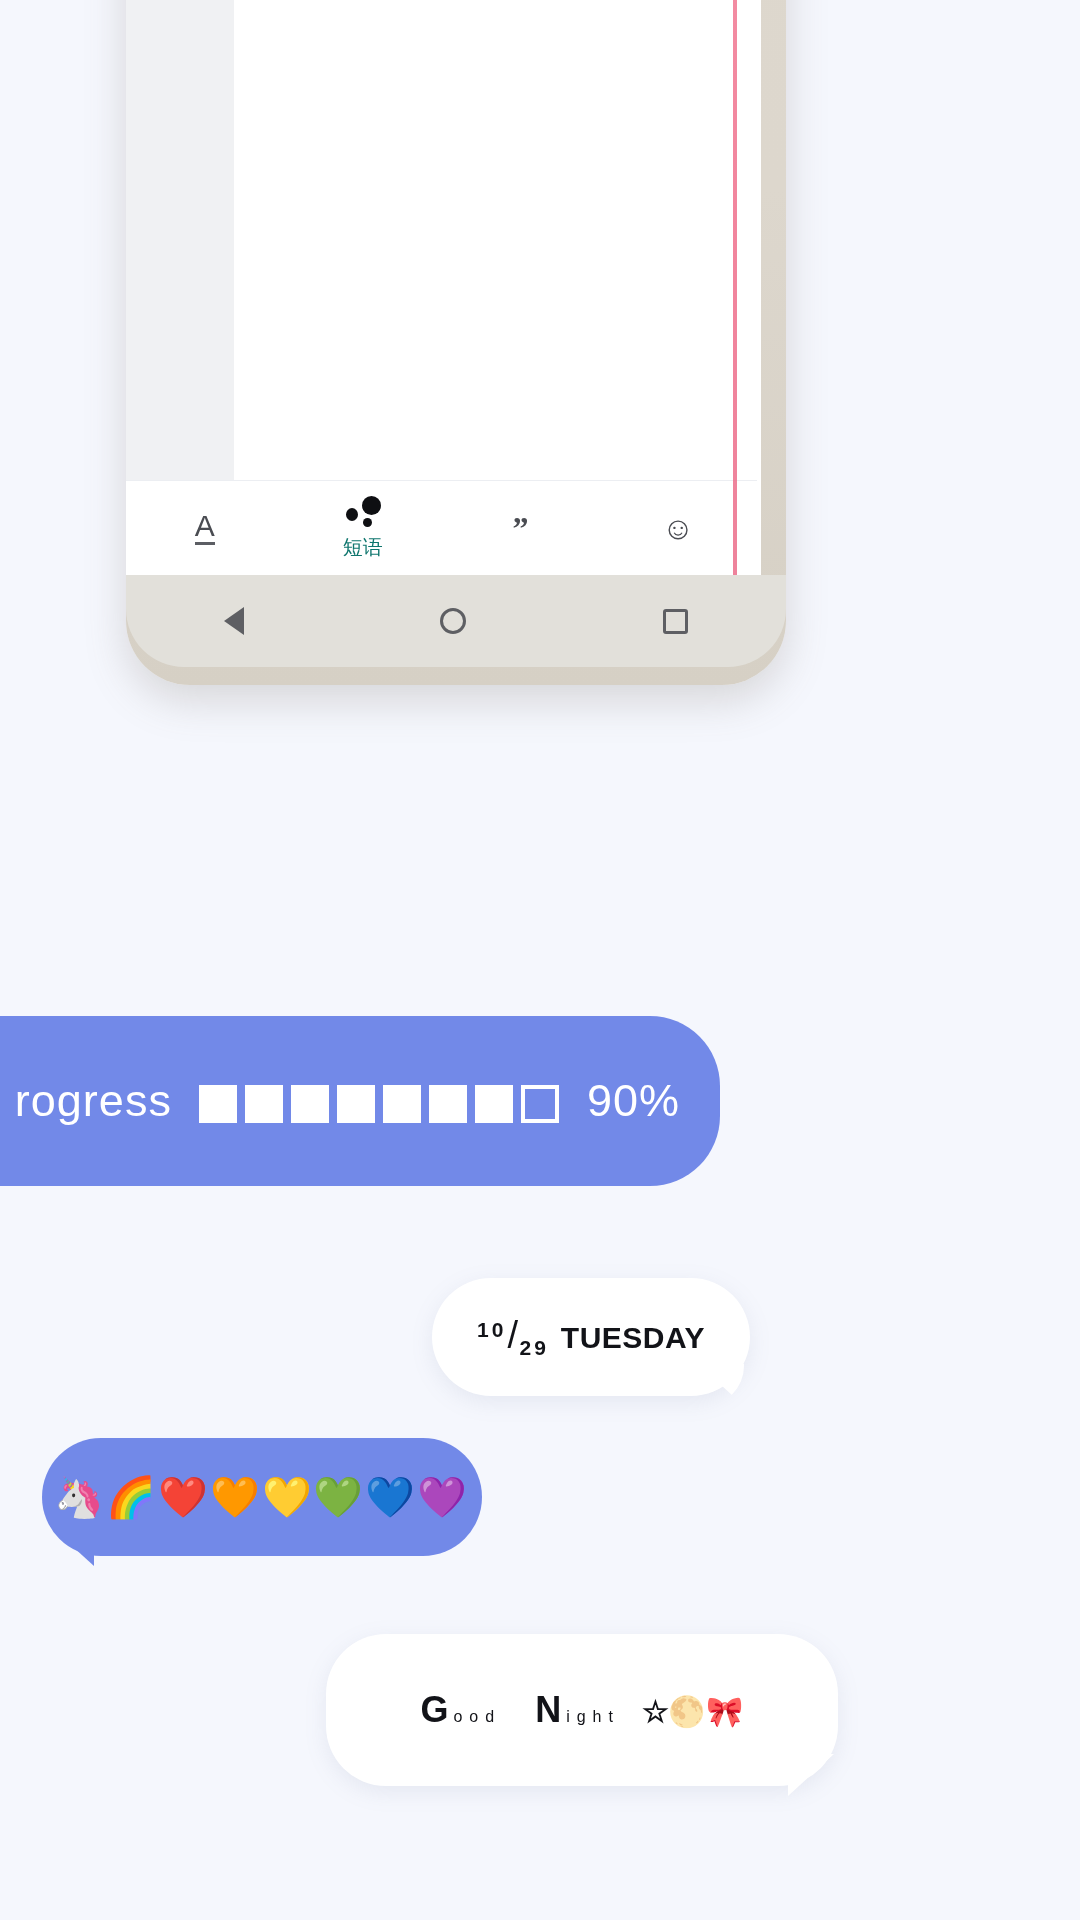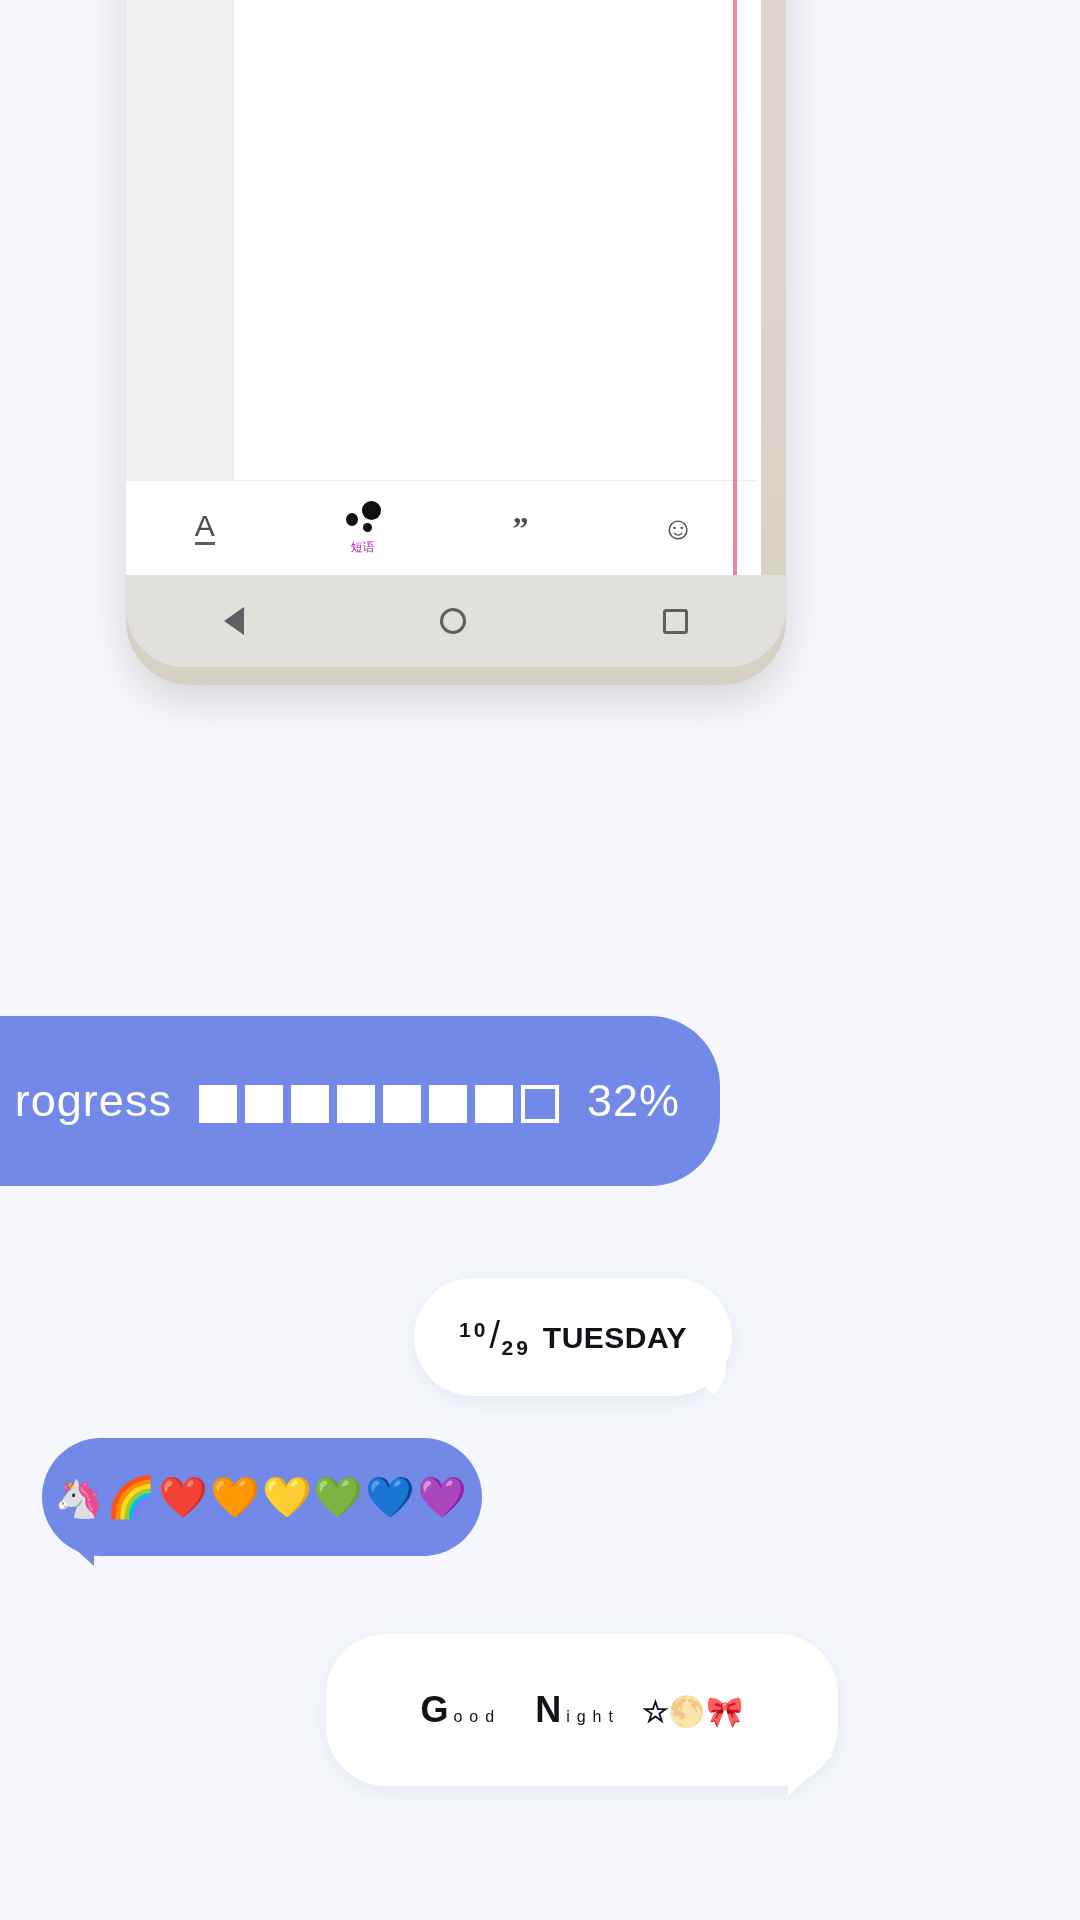--- a/index.html
+++ b/index.html
@@ -85,21 +85,21 @@
     display: flex;
     align-items: center;
   }
   .kb-tab {
     flex: 1;
     text-align: center;
     position: relative;
     color: #4a4c52;
   }
   .kb-tab .glyph { font-size: 32px; line-height: 1; display: block; }
-  .kb-tab .tab-label { font-size: 12px; margin-top: 4px; display: block; color: #a21caf; }
+  .kb-tab .tab-label { font-size: 20px; margin-top: 4px; display: block; color: #0f766e; }
   #tab-font-glyph {
     font-size: 30px; font-weight: 400;
     border-bottom: 3px solid #5c5e64;
     padding-bottom: 1px;
     display: inline-block;
     line-height: 1;
   }
   
   .dots-icon { display:block; width: 40px; height: 34px; margin: 0 auto; position: relative; }
   .dots-icon i { position: absolute; background:#0e0f12; border-radius:50%; display:block; }
@@ -173,21 +173,21 @@
     letter-spacing: 1px;
     white-space: nowrap;
     font-weight: 400;
   }
   .pbar { display: inline-flex; align-items: center; gap: 8px; vertical-align: middle; margin: 0 14px; }
   .pcell { width: 38px; height: 38px; background: #ffffff; }
   .pcell.empty { background: transparent; border: 4px solid #ffffff; }
 
   
   #bubble-date {
-    right: 348px;
+    right: 330px;
     top: 1278px;
     width: 318px;
     height: 118px;
     justify-content: center;
   }
   #bubble-date .tail {
     position: absolute;
     right: 6px;
     bottom: -10px;
     width: 46px; height: 42px;
@@ -321,21 +321,21 @@
       <span class="pbar">
         <span class="pcell"></span>
         <span class="pcell"></span>
         <span class="pcell"></span>
         <span class="pcell"></span>
         <span class="pcell"></span>
         <span class="pcell"></span>
         <span class="pcell"></span>
         <span class="pcell empty"></span>
       </span>
-      <span>32%</span>
+      <span>90%</span>
     </span>
   </div>
 
   <div id="bubble-date" class="bubble bubble-white">
     <span id="date-text">
       <span class="sup">10</span><span class="slash">/</span><span class="sub">29</span><span class="dow">TUESDAY</span>
     </span>
     <span class="tail"></span>
   </div>
 

